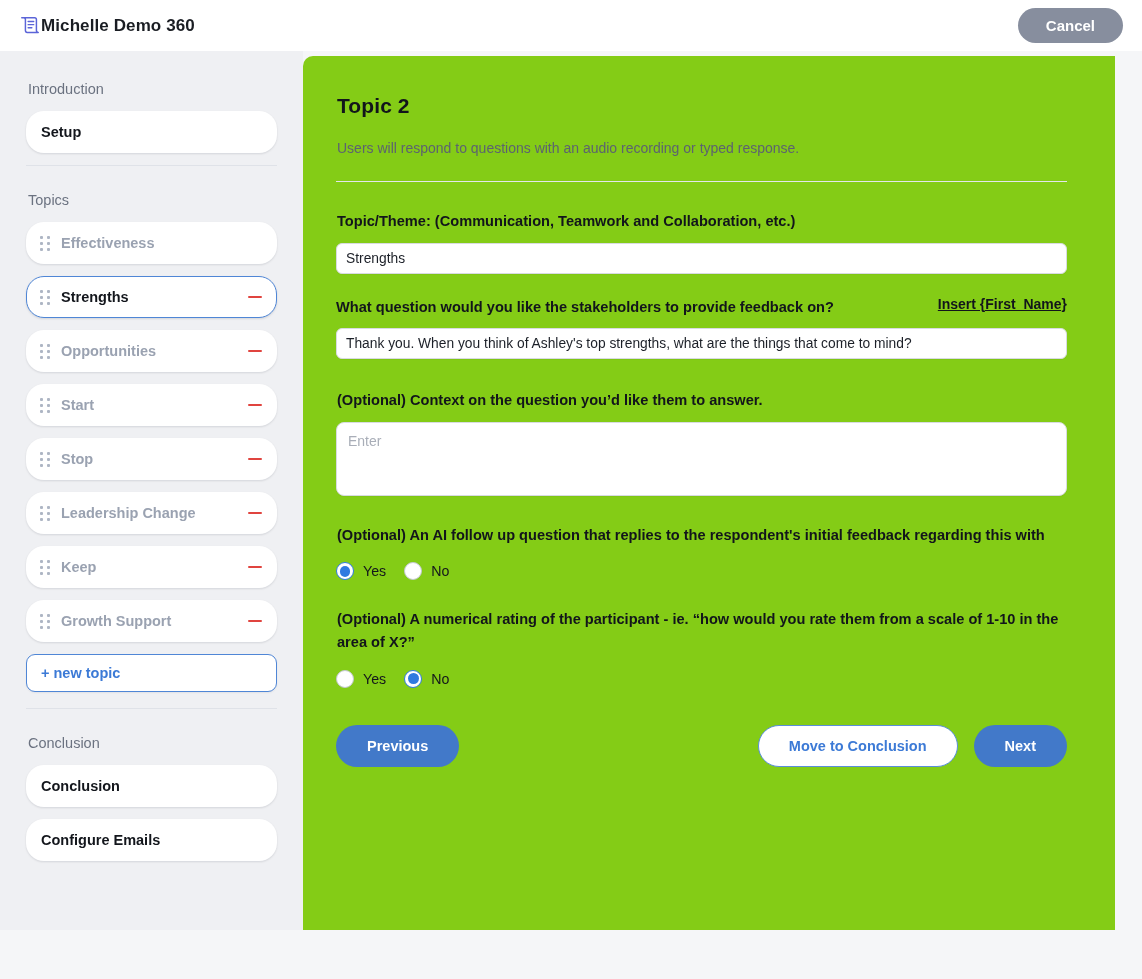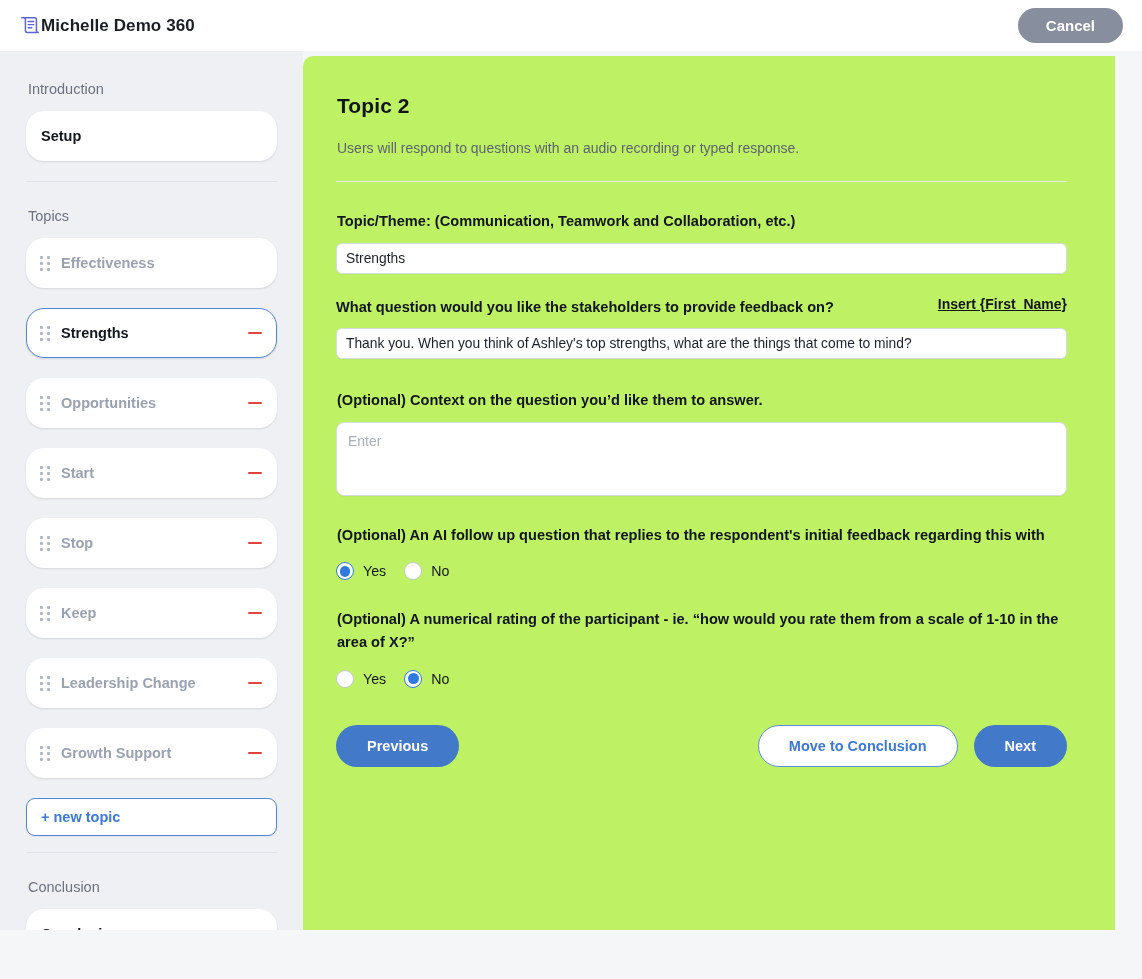--- a/index.html
+++ b/index.html
@@ -44,24 +44,24 @@
   }
   .side-head {
     font-size: 14.5px; color: #6b7280; margin: 0 0 14px 2px; font-weight: 400;
   }
   .side-head.topics { margin-top: 0; }
   .card {
     background: #ffffff;
     border-radius: 18px;
     border: 1px solid transparent;
     box-shadow: 0 1px 2px rgba(17,24,39,.07), 0 1px 3px rgba(17,24,39,.05);
-    height: 50px;
+    height: 42px;
     display: flex; align-items: center;
     padding: 0 14px;
-    margin-bottom: 20px;
+    margin-bottom: 12px;
     cursor: pointer;
     position: relative;
   }
   .card.plain-label { font-size: 14.5px; font-weight: 700; color: #13161c; }
   .card.topic { padding: 0 12px 0 12px; }
   .card.topic.selected { border-color: #4f86d6; }
   .drag-handle {
     width: 12px; height: 16px; flex: none; margin-right: 10px;
     display: grid; grid-template-columns: 3px 3px; grid-template-rows: 3px 3px 3px;
     gap: 3px 4px; align-content: center; justify-content: center;
@@ -84,21 +84,21 @@
     font-size: 14.5px; font-weight: 700; color: #3c7ad6;
     box-shadow: 0 1px 2px rgba(17,24,39,.06);
     margin-bottom: 16px;
   }
   .divider { height: 1px; background: #dfe2e8; margin: 2px 0 26px 0; }
 
   
   .main {
     position: absolute; left: 303px; top: 5px;
     width: 812px; height: 896px;
-    background: #bef264;
+    background: #84cc16;
     border-radius: 10px 0 0 10px;
     padding: 38px 48px 0 33px;
   }
   .panel-title { font-size: 21px; font-weight: 700; color: #12151b; margin: 0 0 22px 1px; letter-spacing: .1px; }
   .panel-sub { font-size: 14px; color: #5c6370; margin: 0 0 25px 1px; }
   .hr { height: 1px; background: #e3e6eb; margin-bottom: 28px; }
 
   .field-label {
     font-size: 14.6px; font-weight: 700; color: #12151b; margin: 0 0 10px 1px; line-height: 1.55;
   }
@@ -252,33 +252,33 @@
         </div>
         <div class="card topic">
           <span class="drag-handle">
             <i></i>
             <i></i>
             <i></i>
             <i></i>
             <i></i>
             <i></i>
           </span>
+          <span class="topic-label">Leadership Change</span>
+          <button class="minus-btn"></button>
+        </div>
+        <div class="card topic">
+          <span class="drag-handle">
+            <i></i>
+            <i></i>
+            <i></i>
+            <i></i>
+            <i></i>
+            <i></i>
+          </span>
           <span class="topic-label">Keep</span>
-          <button class="minus-btn"></button>
-        </div>
-        <div class="card topic">
-          <span class="drag-handle">
-            <i></i>
-            <i></i>
-            <i></i>
-            <i></i>
-            <i></i>
-            <i></i>
-          </span>
-          <span class="topic-label">Leadership Change</span>
           <button class="minus-btn"></button>
         </div>
         <div class="card topic">
           <span class="drag-handle">
             <i></i>
             <i></i>
             <i></i>
             <i></i>
             <i></i>
             <i></i>

